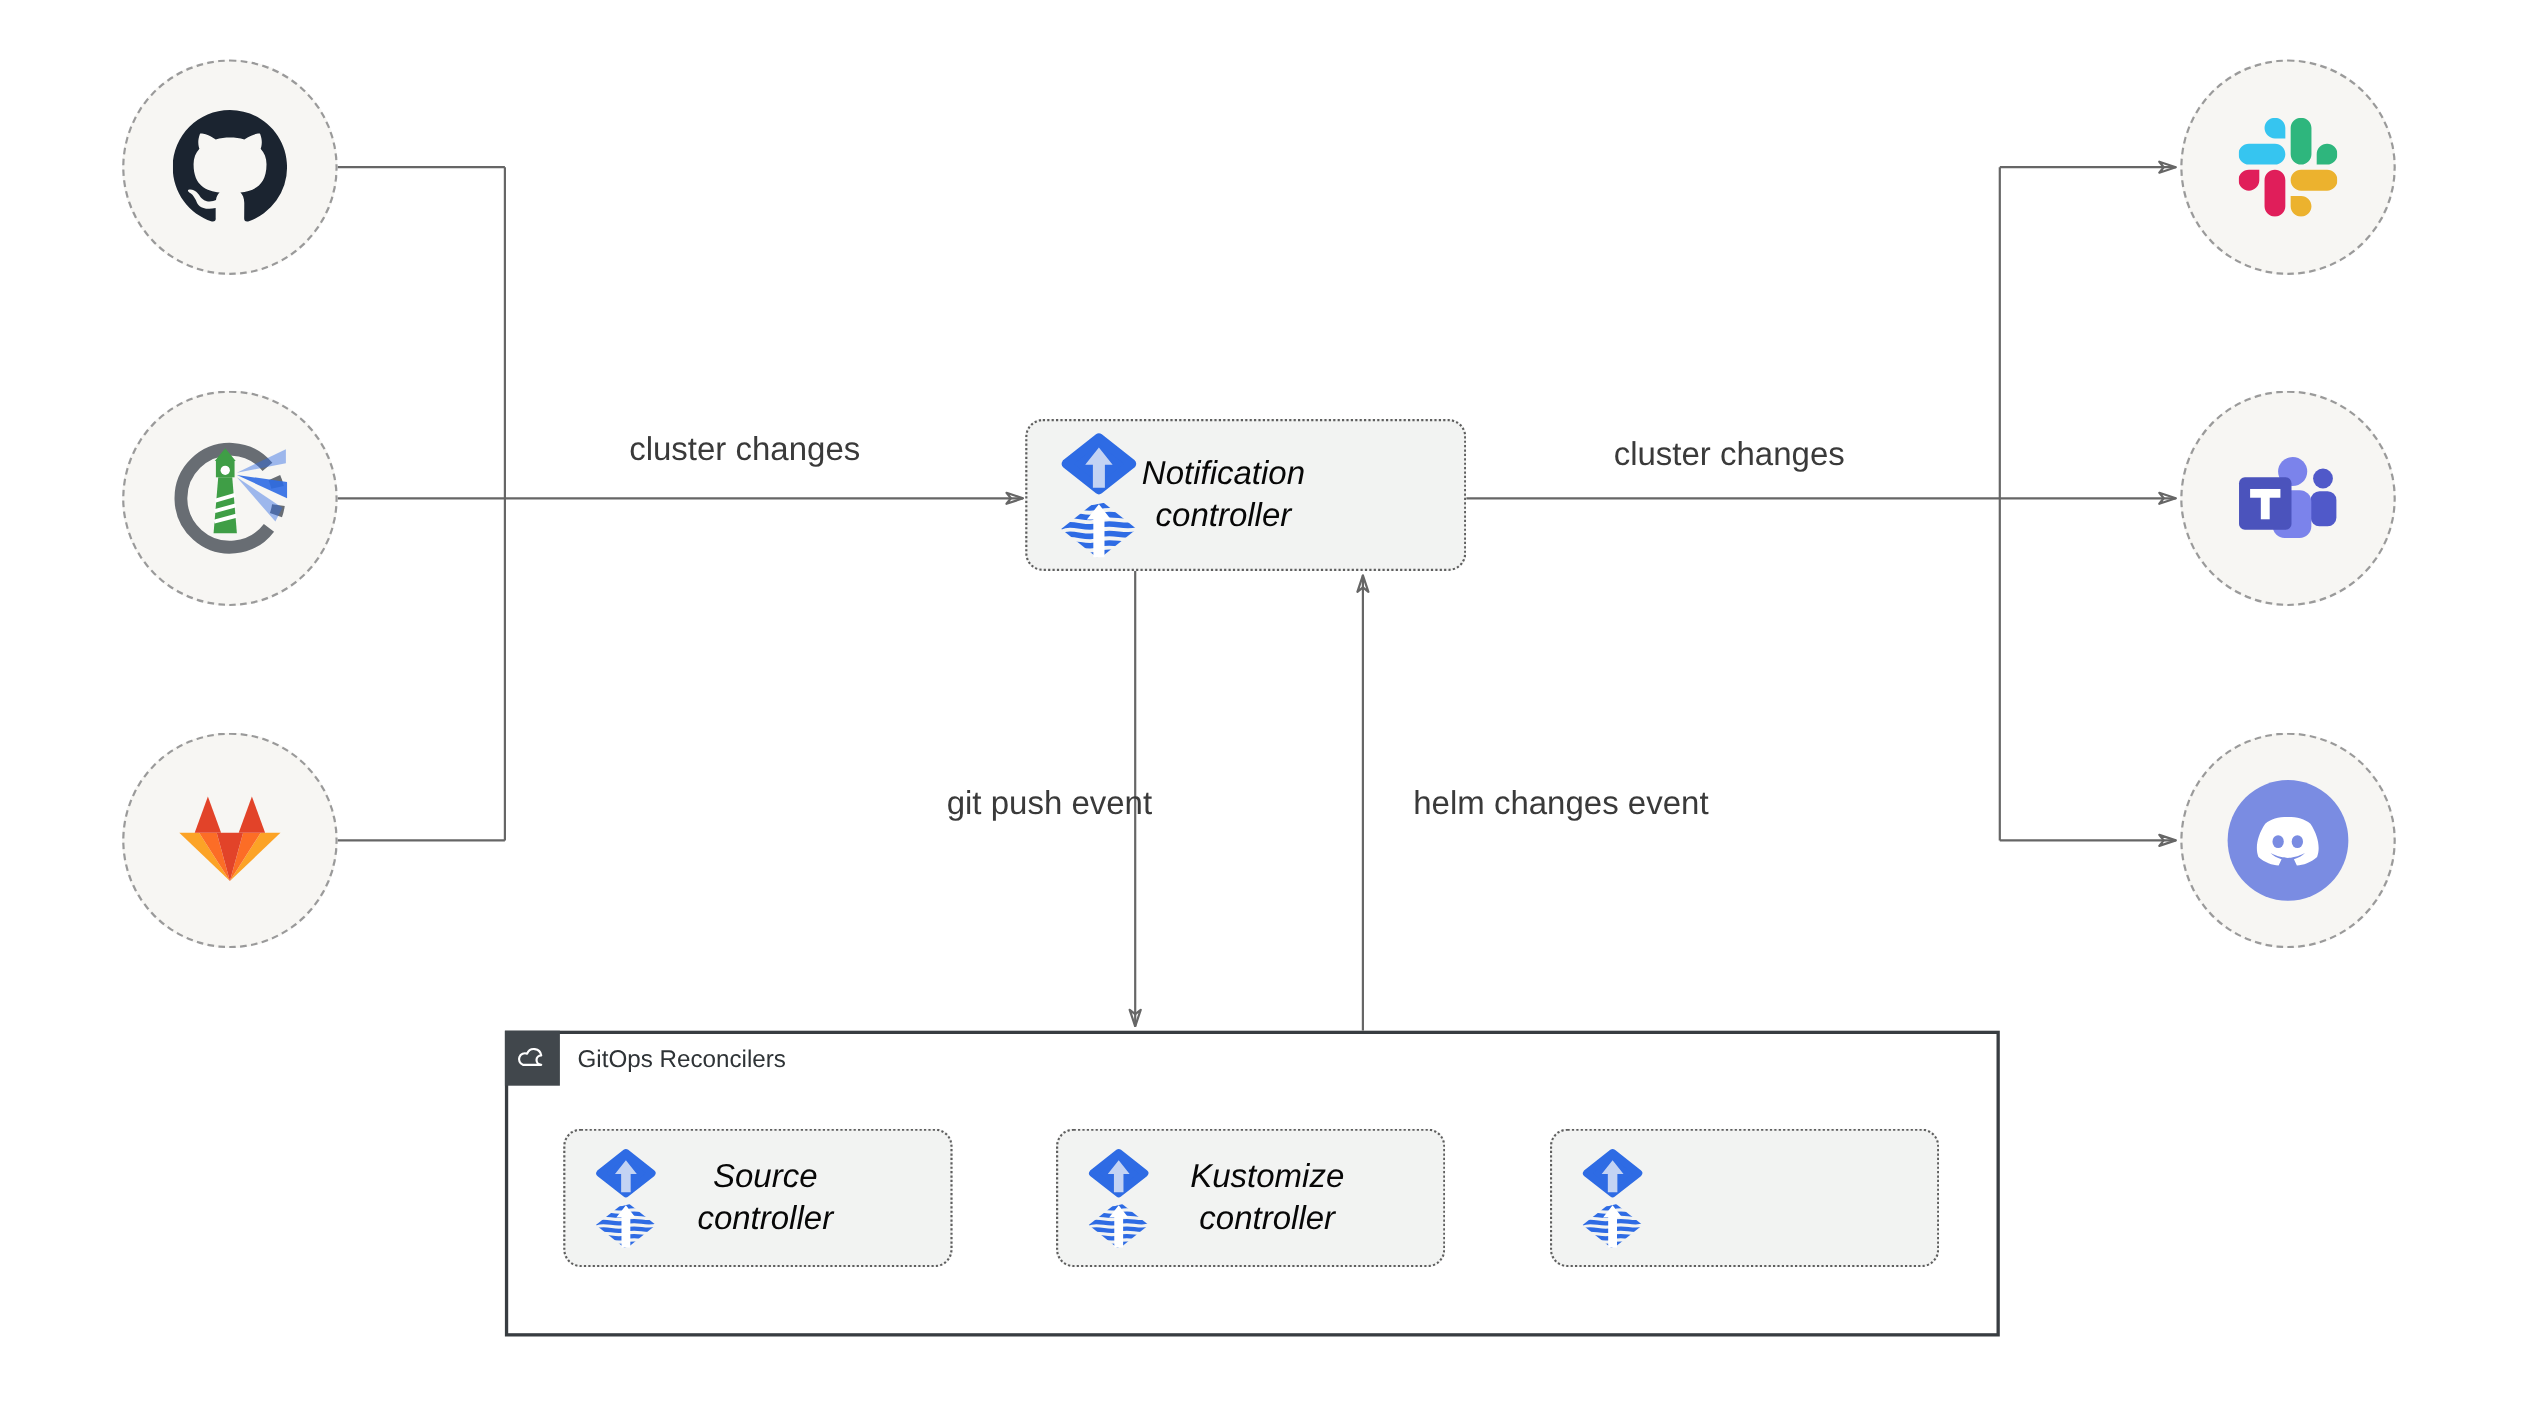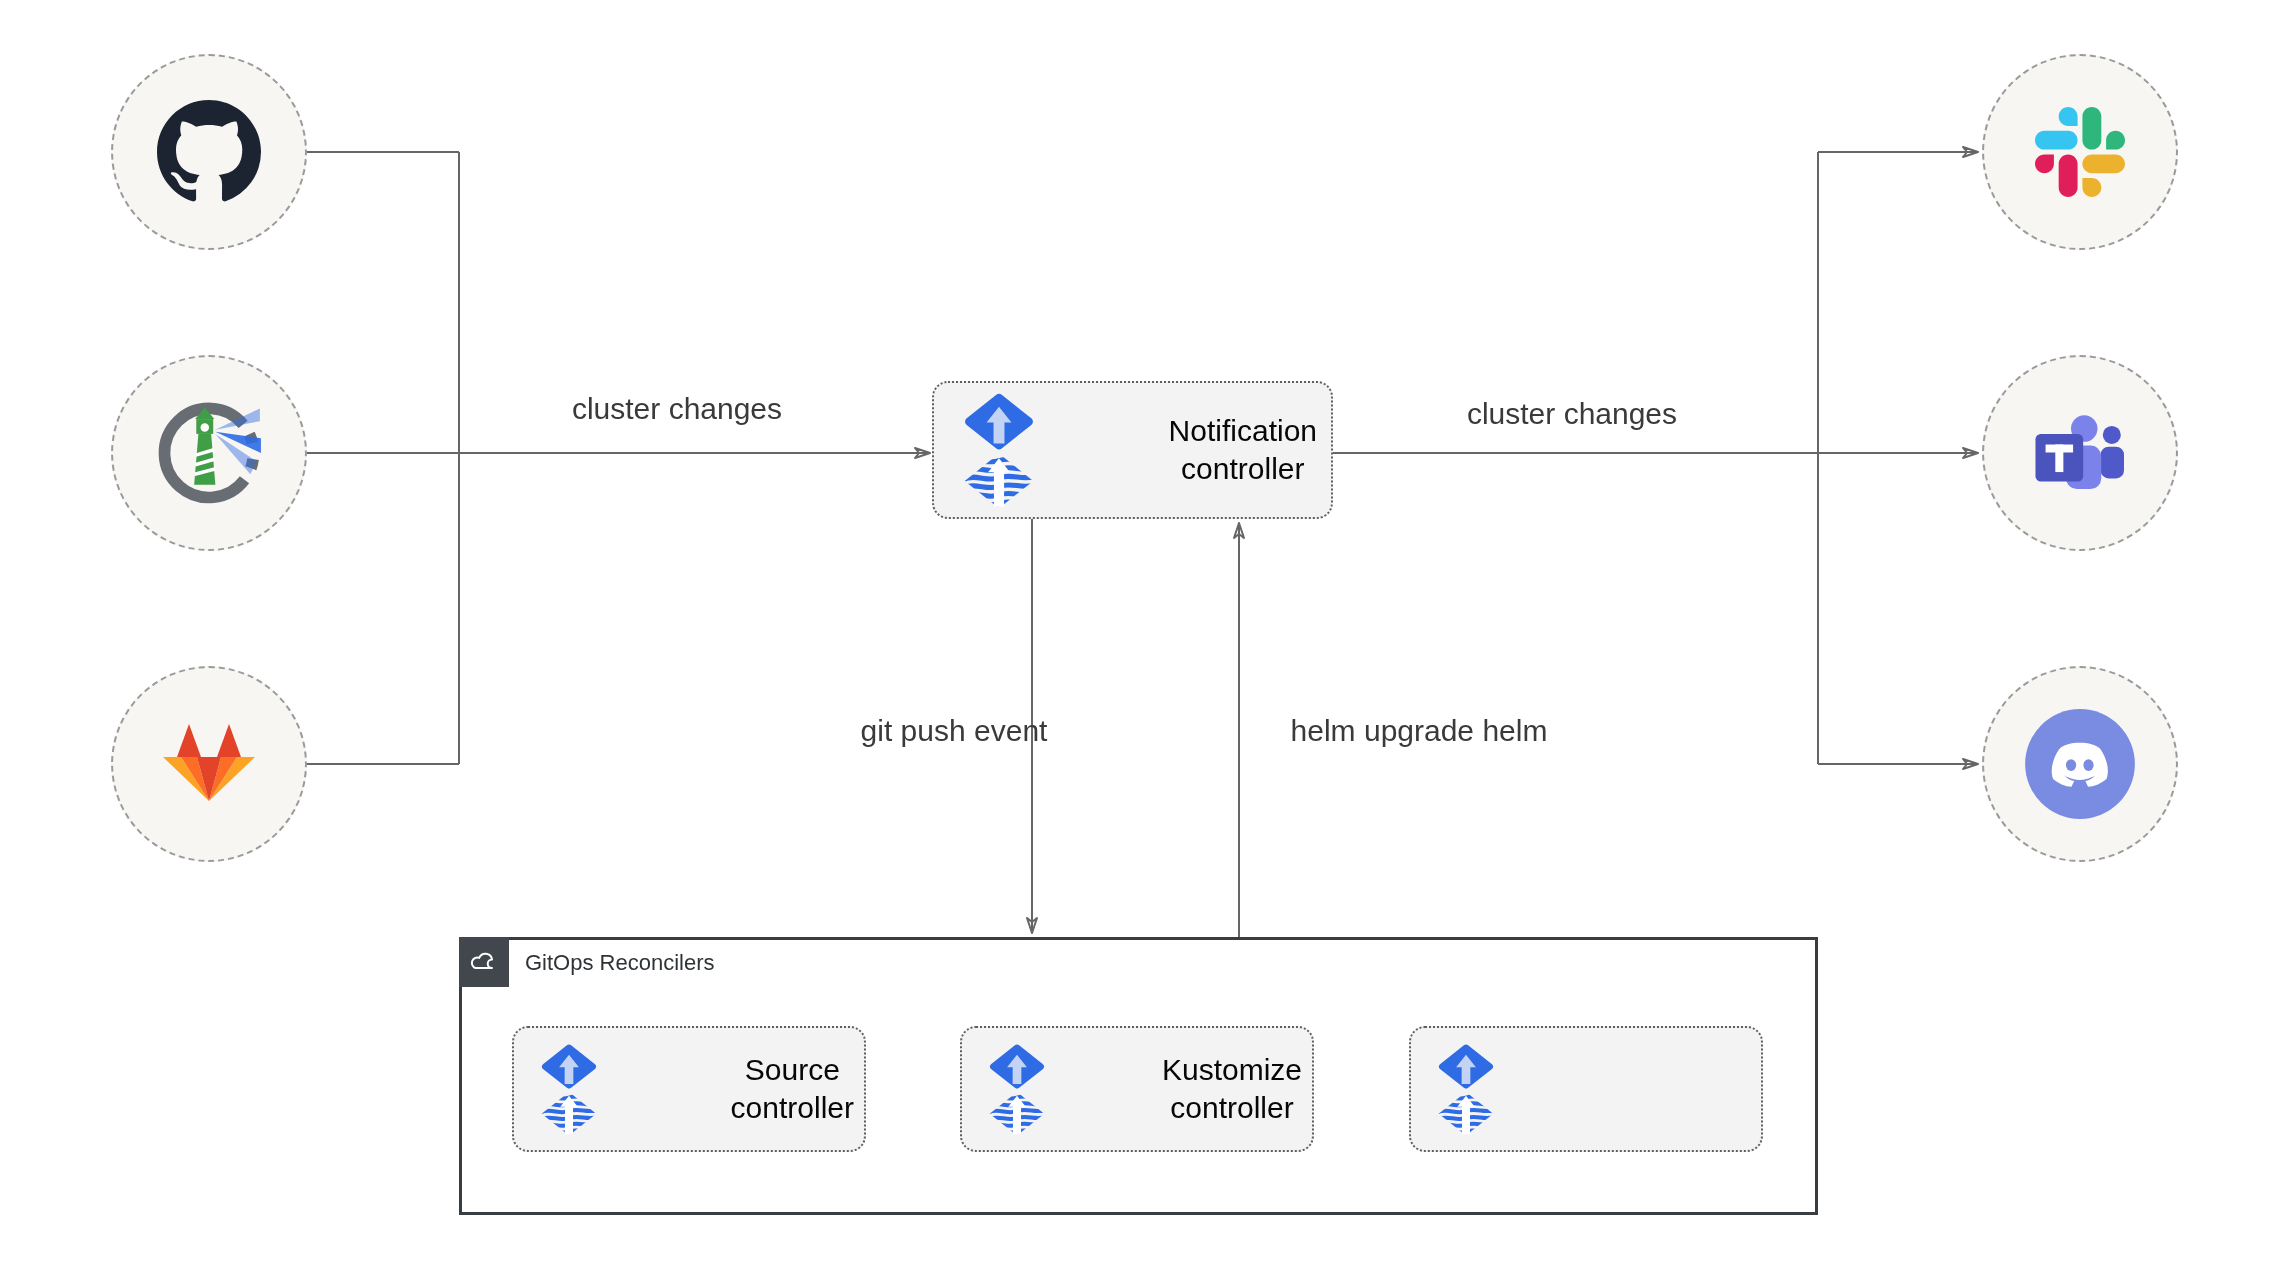--- a/index.html
+++ b/index.html
@@ -9,21 +9,21 @@
   svg.wires path{stroke:#666666;stroke-width:2;fill:none;}
 
   
   .circle-node{position:absolute;width:196px;height:196px;border:2px dashed #9a9a9a;border-radius:50%;
                background:#f7f6f3;box-sizing:border-box;display:flex;align-items:center;justify-content:center;}
 
   
   .ctrl-box{position:absolute;background:#f2f3f2;border:2px dotted #5e5e5e;border-radius:16px;
             box-sizing:border-box;display:flex;align-items:center;}
   .ctrl-box .icon-wrap{display:flex;align-items:center;justify-content:center;}
-  .ctrl-box .label-wrap{flex:1;display:flex;justify-content:flex-end;}
+  .ctrl-box .label-wrap{flex:1;display:flex;justify-content:flex-start;font-style:italic;}
   .node-label{width:min-content;text-align:center;font-size:30px;line-height:38px;color:#070707;}
 
   .notification-box{left:932px;top:381px;width:401px;height:138px;padding:0 14px 0 26px;}
   .notification-box svg{width:78px;height:117px;}
   .small-box{width:354px;height:126px;padding:0 10px 0 24px;top:1026px;gap:34px;}
   .small-box svg{width:62px;height:93px;}
 
   
   .edge-label{position:absolute;transform:translate(-50%,-50%);font-size:30px;color:#3a3a3a;white-space:nowrap;}
 
@@ -181,21 +181,21 @@
         </svg>
     </span>
     <span class="label-wrap">
       <span class="node-label">Notification controller</span>
     </span>
   </div>
 
   <div class="edge-label" style="left:677px;top:409px">cluster changes</div>
   <div class="edge-label" style="left:1572px;top:414px">cluster changes</div>
   <div class="edge-label" style="left:954px;top:731px">git push event</div>
-  <div class="edge-label" style="left:1419px;top:731px">helm upgrade helm</div>
+  <div class="edge-label" style="left:1419px;top:731px">helm changes event</div>
 
   <div class="gitops-box">
     <div class="gitops-badge">
       <svg viewBox="0 0 24 24">
           <use href="#sym-cloud"></use>
         </svg>
     </div>
     <div class="gitops-title">GitOps Reconcilers</div>
   </div>
 

